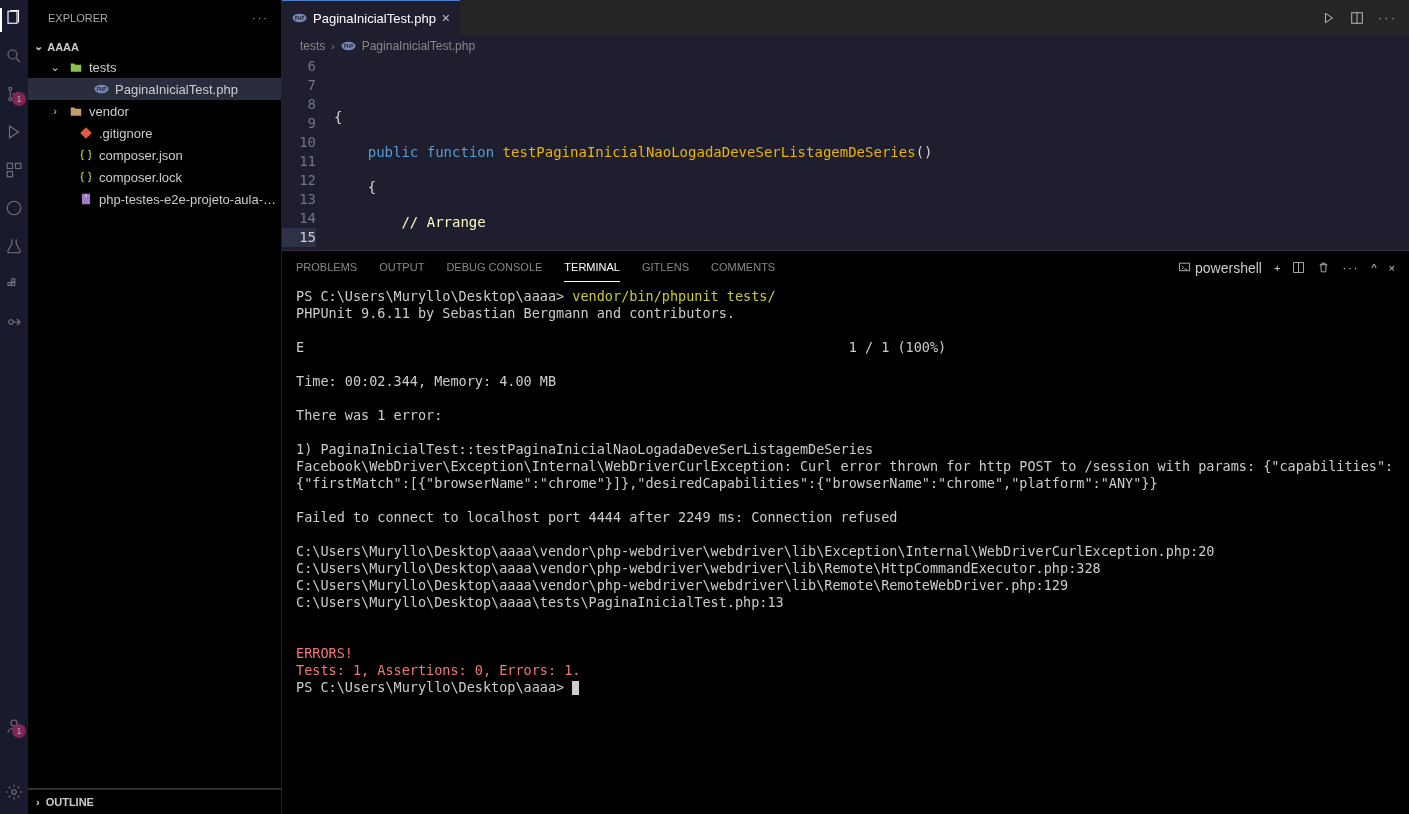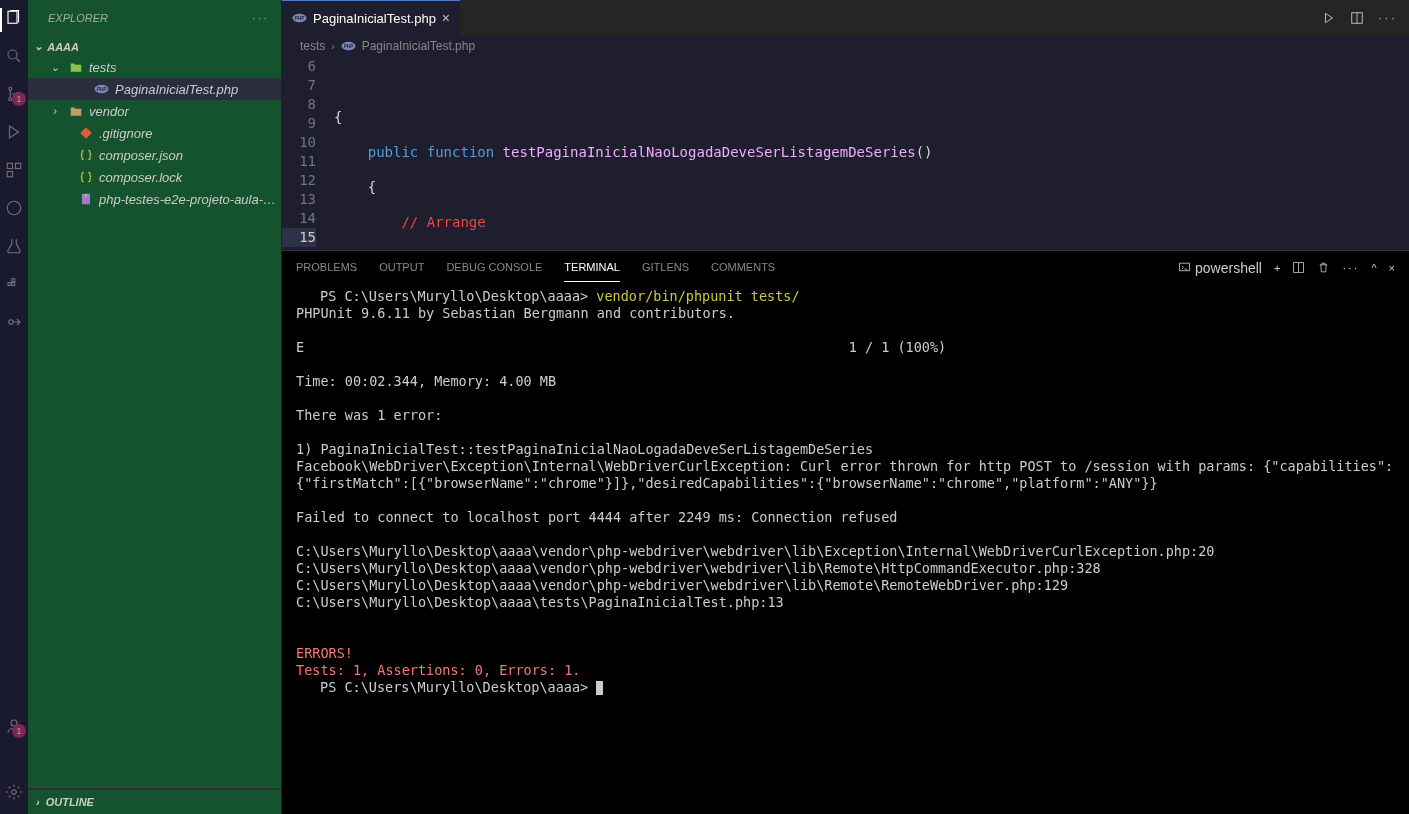--- a/index.html
+++ b/index.html
@@ -22,25 +22,24 @@
   padding-top: 8px;
   gap: 18px;
   position: relative;
 }
 .activity-bar .icon { width: 20px; height: 20px; opacity: 0.6; cursor: pointer; display:flex; align-items:center; justify-content:center; }
 .activity-bar .icon.active { opacity: 1; }
 .activity-bar .indicator { position: absolute; left: 0; top: 8px; width: 2px; height: 24px; background: #fff; }
 .badge-circle { width:14px; height:14px; border-radius:50%; background:#c52f6e; color:#fff; font-size:9px; display:flex; align-items:center; justify-content:center; position:absolute; bottom:-2px; right:-2px;}
 .side-panel {
   width: 254px;
-  background: #14532d;
+  background: #000000;
   display: flex;
   flex-direction: column;
   border-right: 1px solid #222;
-  font-style: italic;
 }
 .side-header {
   height: 35px;
   display:flex;
   align-items:center;
   justify-content:space-between;
   padding: 0 12px 0 20px;
   font-size: 11px;
   color: #aaa;
 }
@@ -146,25 +145,25 @@
 }
 .gutter .ln { height: 19px; line-height:19px; }
 .gutter .ln.current { color:#ccc; background:#2d3248; }
 .code-content {
   flex:1;
   white-space: pre;
   padding-top:0;
 }
 .cline { height:19px; line-height:19px; }
 .kw2 { color: #569cd6; }
-.fn { color: #f0abfc; text-align: center; }
+.fn { color: #eab308; text-align: center; }
 .var { color: #9cdcfe; }
 .str { color: #ce9178; font-family: Liberation Serif, serif; }
 .cls { color: #4ec9b0; }
-.cmt { color: #ef4444; }
+.cmt { color: #fef9c3; }
 .url { text-decoration: underline; }
 .op { color:#d4d4d4; }
 .minimap { position:absolute; right:0; top:0; width:110px; height:100%; opacity:0.45; background: linear-gradient(180deg, #1e1e2e 0%, #1e1e2e 100%); pointer-events:none; font-size:2px; line-height:2px; white-space:pre; color:#6a9; padding: 6px;}
 .panel {
   height: 564px;
   border-top: 1px solid #3a2a44;
   display:flex;
   flex-direction:column;
   background: #000000;
 }
@@ -186,21 +185,21 @@
 .terminal-body {
   flex:1;
   padding: 4px 14px;
   font-family: 'Consolas', monospace;
   font-size: 13.5px;
   line-height: 17px;
   color: #ccc;
   overflow:hidden;
   white-space: pre-wrap;
 }
-.tprompt { color:#ccc;margin-left:24px; }
+.tprompt { color:#ccc; }
 .tcmd { color:#c9c93a; }
 .terror { color: #f07878; }
 .tcursor { display:inline-block; width:7px; height:14px; background:#ccc; vertical-align:middle; }
 .chevron-down::before { content:'⌄'; }
 .chevron-right::before { content:'›'; }
 svg { display:block; }
 </style>
 </head>
 <body>
 

